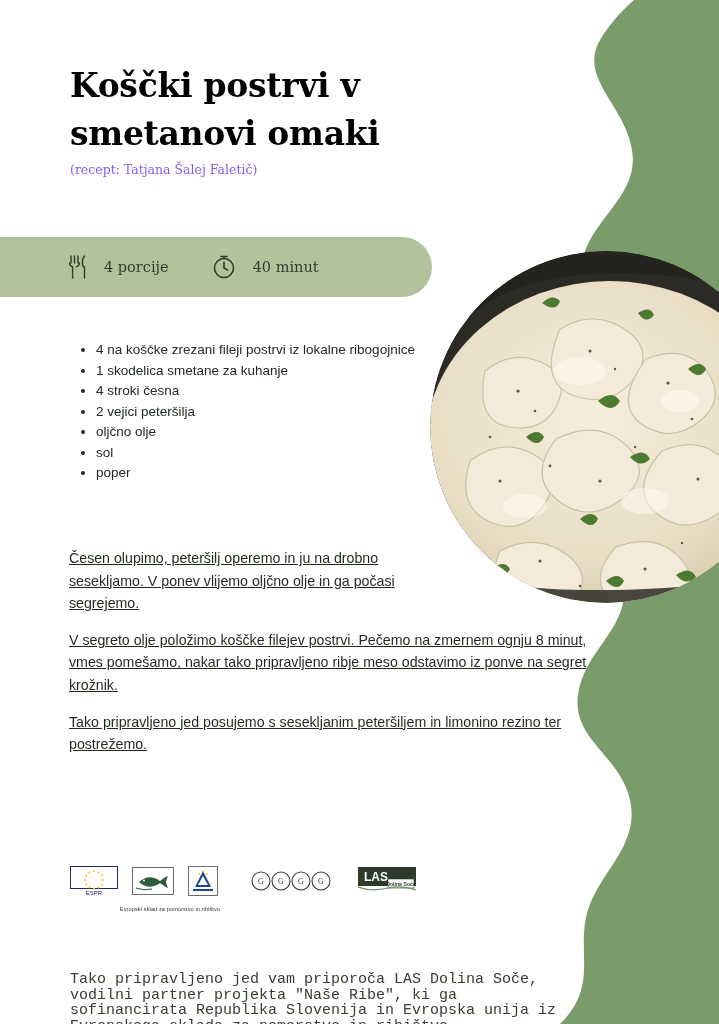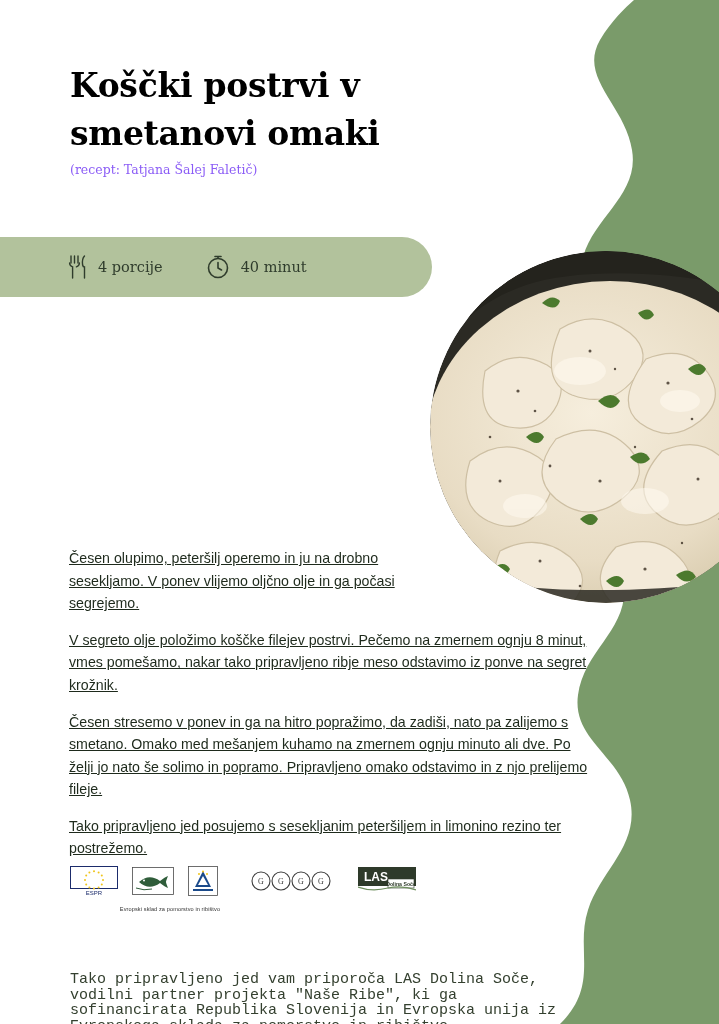--- a/index.html
+++ b/index.html
@@ -77,21 +77,21 @@
     background: #b2c29c;
     border-top-right-radius: 30px;
     border-bottom-right-radius: 30px;
     display: flex;
     align-items: center;
     z-index: 5;
   }
   .meta-item {
     display: flex;
     align-items: center;
-    gap: 10px;
+    gap: 16px;
   }
   .meta-item.first { margin-left: 68px; }
   .meta-item.second { margin-left: 42px; }
   .meta-label {
     font-family: "DejaVu Serif", serif;
     font-size: 14.5px;
     color: #2f3c2c;
   }
   .meta-icon svg { display: block; }
 
@@ -321,25 +321,33 @@
             <circle cx="60" cy="186" r="1.3"></circle>
               <circle cx="300" cy="150" r="1.4"></circle>
           </g>
 
           <path d="M0,0 L352,0 L352,54 C300,22 160,12 96,34 C44,52 16,84 0,120 Z" fill="#24231d"></path>
           <path d="M0,352 L352,352 L352,318 C300,340 120,346 60,330 C26,320 8,312 0,308 Z" fill="#2a2922" opacity="0.85"></path>
         </g>
       </svg>
     </div>
 
+    <ul class="ingredients">
+      <li>4 na koščke zrezani fileji postrvi iz lokalne ribogojnice</li>
+      <li>1 skodelica smetane za kuhanje</li>
+      <li>4 stroki česna</li>
+      <li>2 vejici peteršilja</li>
+      <li>oljčno olje</li>
+      <li>sol</li>
+      <li>poper</li>
+    </ul>
 
     <div class="steps">
       <p class="step narrow">Česen olupimo, peteršilj operemo in ju na drobno sesekljamo. V ponev vlijemo oljčno olje in ga počasi segrejemo.</p>
       <p class="step">V segreto olje položimo koščke filejev postrvi. Pečemo na zmernem ognju 8 minut, vmes pomešamo, nakar tako pripravljeno ribje meso odstavimo iz ponve na segret krožnik.</p>
-      <p class="step">Česen stresemo v ponev in ga na hitro popražimo, da zadiši, nato pa zalijemo s smetano. Omako med mešanjem kuhamo na zmernem ognju minuto ali dve. Po želji jo nato še solimo in popramo. Pripravljeno omako odstavimo in z njo prelijemo fileje.</p>
       <p class="step">Tako pripravljeno jed posujemo s sesekljanim peteršiljem in limonino rezino ter postrežemo.</p>
     </div>
 
     <div class="logo-row">
       <span class="logo-box">
         <svg width="48" height="30" viewBox="0 0 48 30">
           <rect x="0.5" y="0.5" width="47" height="22" fill="#ffffff" stroke="#1b2b6b" stroke-width="1"></rect>
           <g fill="#f0c419">
             <circle cx="24" cy="5.2" r="1"></circle>
               <circle cx="28.6" cy="6.4" r="1"></circle>

